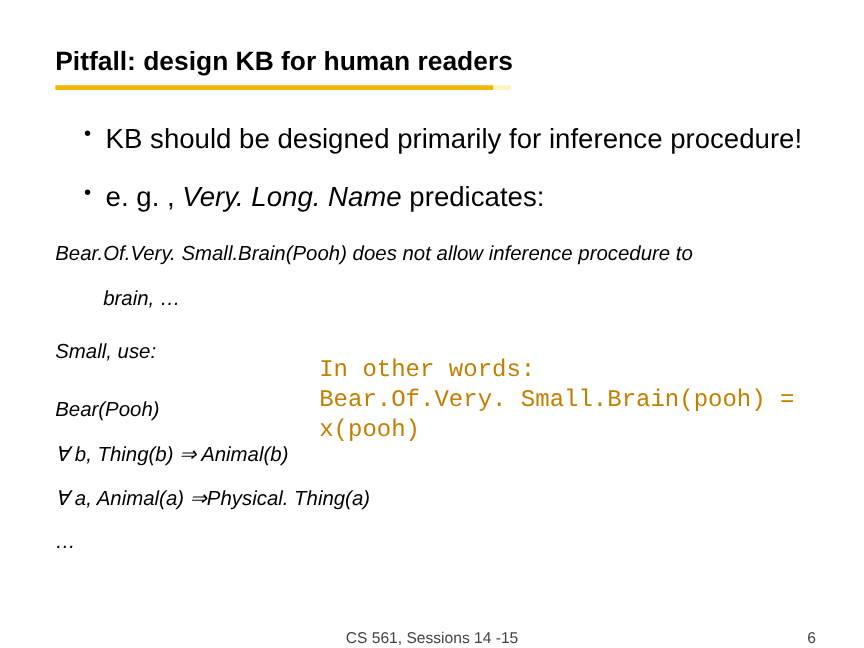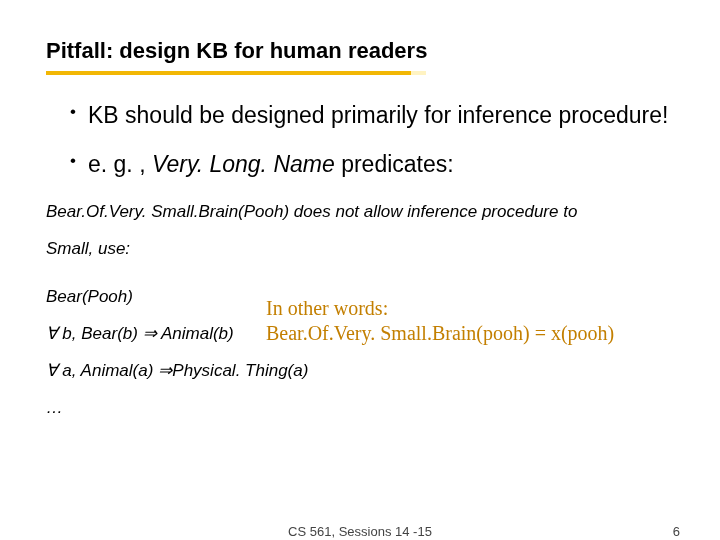--- a/index.html
+++ b/index.html
@@ -59,21 +59,21 @@
     padding-left: 40px;
     padding-right: 10px;
   }
   .ital { font-style: italic; }
   .callout {
     position: absolute;
     left: 266px;
     top: 296px;
     width: 440px;
     color: #c37f00;
-    font-family: Liberation Serif, serif;
+    font-family: Liberation Mono, monospace;
     font-size: 20px;
     line-height: 1.25;
   }
   .footer {
     position: absolute;
     left: 0;
     bottom: 16px;
     width: 720px;
     font-size: 13px;
     color: #444;
@@ -107,32 +107,33 @@
     <li>
       <span>KB should be designed primarily for inference procedure!</span>
     </li>
     <li>
       <span>e. g. , </span><span class="ital">Very. Long. Name</span><span> predicates:</span>
     </li>
   </ul>
 
   <div>
     <p class="para tight">Bear.Of.Very. Small.Brain(Pooh) does not allow inference procedure to</p>
+    <p class="para indent-block" style="margin-bottom:24px;">brain, …</p>
   </div>
 
   <p class="para" style="margin-bottom:28px;">Small, use:</p>
 
   <div class="callout">
     <div>In other words:</div>
     <div>Bear.Of.Very. Small.Brain(pooh) = x(pooh)</div>
   </div>
 
   <div>
     <p class="para tight">Bear(Pooh)</p>
-    <p class="para tight">∀  b, Bear(b) ⇒ Animal(b)</p>
+    <p class="para tight">∀  b, Thing(b) ⇒ Animal(b)</p>
     <p class="para tight">∀  a, Animal(a) ⇒Physical. Thing(a)</p>
     <p class="para tight">…</p>
   </div>
 
   <div class="footer">
     <span class="center">CS 561,  Sessions 14 -15</span>
     <span class="pagenum">6</span>
   </div>
 
 </div>

